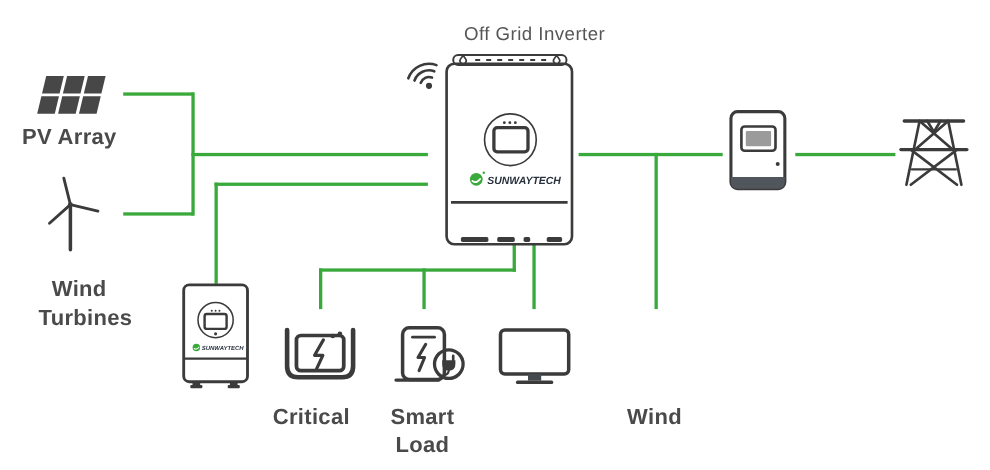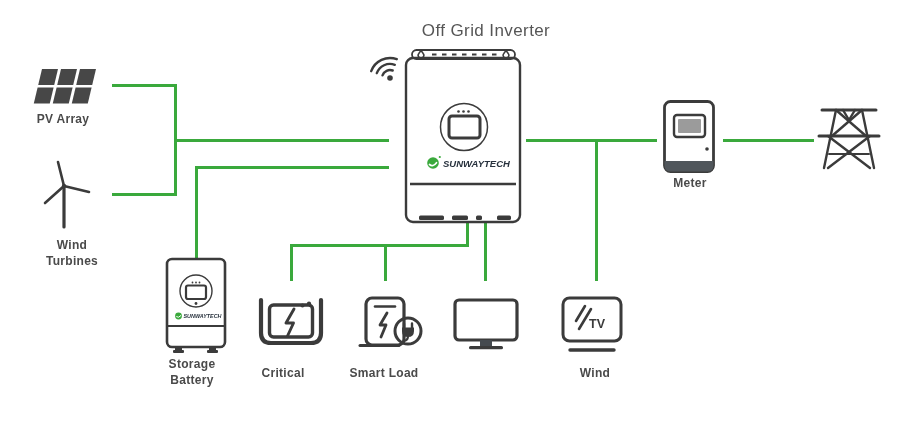--- a/index.html
+++ b/index.html
@@ -1,19 +1,19 @@
 <!DOCTYPE html>
 <html><head>
 <meta charset="utf-8">
 <style>
   html,body{margin:0;padding:0;background:#fff;}
   .canvas{position:relative;width:900px;height:427px;background:#ffffff;overflow:hidden;
           font-family:"Liberation Sans",sans-serif;}
   .gl{position:absolute;background:#3aa93c;}
-  .lbl{position:absolute;text-align:center;font-size:12px;font-weight:600;color:#4a4a4a;
+  .lbl{position:absolute;text-align:center;font-size:20px;font-weight:600;color:#4a4a4a;
        letter-spacing:.3px;line-height:1.3;}
   .title{position:absolute;left:386px;top:21px;width:200px;text-align:center;
          font-size:17px;font-weight:500;color:#565656;letter-spacing:.4px;}
   .ic{position:absolute;}
   svg{display:block;overflow:visible;}
   .stroke{fill:none;stroke:#3b3b3b;stroke-linecap:round;stroke-linejoin:round;}
   .fillc{fill:#3b3b3b;stroke:none;}
   .logo-text{font-family:"Liberation Sans",sans-serif;font-weight:bold;font-style:italic;fill:#27313d;}
 </style>
 </head>
@@ -56,21 +56,21 @@
     <svg width="52" height="74" viewBox="0 0 52 74">
       <g class="stroke" stroke-width="2.6">
         <path d="M24,30 L18,6"></path>
           <path d="M24,30 L49,36"></path>
           <path d="M24,30 L5,47"></path>
       </g>
       <path class="stroke" stroke-width="3.2" d="M24,32 L24,71"></path>
       <circle cx="24" cy="30" r="2.2" class="fillc"></circle>
     </svg>
   </div>
-  <div class="lbl" style="left:35px;top:238px;width:74px">Wind Turbines</div>
+  <div class="lbl" style="left:35px;top:250px;width:74px">Wind Turbines</div>
 
   <div class="ic" style="left:352px;top:44px">
     <svg width="176" height="182" viewBox="0 0 176 182">
 
       <g>
         <circle cx="38" cy="34" r="2.8" class="fillc"></circle>
         <g class="stroke" stroke-width="2.4">
           <path d="M30.5,31.3 A8,8 0 0 1 40.7,26.5"></path>
           <path d="M24.8,29.2 A14,14 0 0 1 42.8,20.8"></path>
           <path d="M19.2,27.2 A20,20 0 0 1 44.8,15.2"></path>
@@ -123,21 +123,20 @@
       <text x="20.5" y="63.4" class="logo-text" font-size="5.4">SUNWAYTECH</text>
       <line x1="4" y1="71" x2="62" y2="71" stroke="#3b3b3b" stroke-width="2"></line>
       <g fill="#3b3b3b">
         <rect x="12" y="92" width="7" height="3.2"></rect>
           <rect x="10" y="95" width="11" height="3" rx="1"></rect>
         <rect x="46" y="92" width="7" height="3.2"></rect>
           <rect x="44" y="95" width="11" height="3" rx="1"></rect>
       </g>
     </svg>
   </div>
-  <div class="lbl" style="left:150px;top:357px;width:84px">Storage Battery</div>
 
   <div class="ic" style="left:255px;top:293px">
     <svg width="72" height="58" viewBox="0 0 72 58">
       <path class="stroke" stroke-width="4.2" d="M6,7 V40 Q6,50 16,50 H56 Q66,50 66,40 V7"></path>
       <rect x="14.5" y="12" width="43" height="32" rx="4" fill="#fff" class="stroke" stroke-width="3.4"></rect>
       <path class="stroke" stroke-width="2.9" d="M39,16 L31,30 L38.5,30 L32.5,43"></path>
       <circle cx="47.5" cy="12.5" r="2.1" class="fillc"></circle>
         <circle cx="54" cy="10.5" r="2.1" class="fillc"></circle>
     </svg>
   </div>
@@ -160,40 +159,31 @@
   <div class="lbl" style="left:334px;top:366px;width:100px">Smart Load</div>
 
   <div class="ic" style="left:452px;top:297px">
     <svg width="68" height="56" viewBox="0 0 68 56">
       <rect x="3" y="3" width="62" height="40" rx="4" fill="#fff" class="stroke" stroke-width="3.2"></rect>
       <rect x="28" y="43" width="12" height="6" fill="#454a4f"></rect>
       <rect x="17" y="49" width="34" height="3.2" rx="1.5" fill="#3b3b3b"></rect>
     </svg>
   </div>
 
-  <div class="ic" style="left:559px;top:294px">
-    <svg width="66" height="64" viewBox="0 0 66 64">
-      <rect x="4" y="4" width="58" height="43" rx="6.5" fill="#fff" class="stroke" stroke-width="3"></rect>
-      <path class="stroke" stroke-width="2.6" d="M26,12 L17,27 M32,15 L20,35"></path>
-      <text x="30" y="34" font-family="Liberation Sans, sans-serif" font-weight="bold" font-size="12.5" fill="#3b3b3b">TV</text>
-      <path class="stroke" stroke-width="3.4" d="M11,56 H55"></path>
-    </svg>
-  </div>
   <div class="lbl" style="left:545px;top:366px;width:100px">Wind</div>
 
   <div class="ic" style="left:662px;top:99px">
     <svg width="56" height="76" viewBox="0 0 56 76">
       <rect x="2.5" y="2.5" width="49" height="70" rx="6" fill="#fff" class="stroke" stroke-width="2.8"></rect>
       <rect x="12" y="16" width="31" height="22" rx="3" fill="#fff" class="stroke" stroke-width="2.4"></rect>
       <rect x="16" y="20" width="23" height="14" rx="1" fill="#9b9b9b"></rect>
       <circle cx="45" cy="50" r="1.8" class="fillc"></circle>
       <path d="M2.5,62 H51.5 V66.5 Q51.5,72.5 45.5,72.5 H8.5 Q2.5,72.5 2.5,66.5 Z" fill="#50565b"></path>
     </svg>
   </div>
-  <div class="lbl" style="left:640px;top:176px;width:100px">Meter</div>
 
   <div class="ic" style="left:817px;top:105px">
     <svg width="64" height="68" viewBox="0 0 64 68">
       <g class="stroke" stroke-width="2.4">
         <path d="M5,5 H59" stroke-width="3"></path>
         <path d="M2,31 H62" stroke-width="3"></path>
         <path d="M19,5 L7,63"></path>
           <path d="M45,5 L57,63"></path>
         <path d="M19,5 L49,31"></path>
           <path d="M45,5 L15,31"></path>

